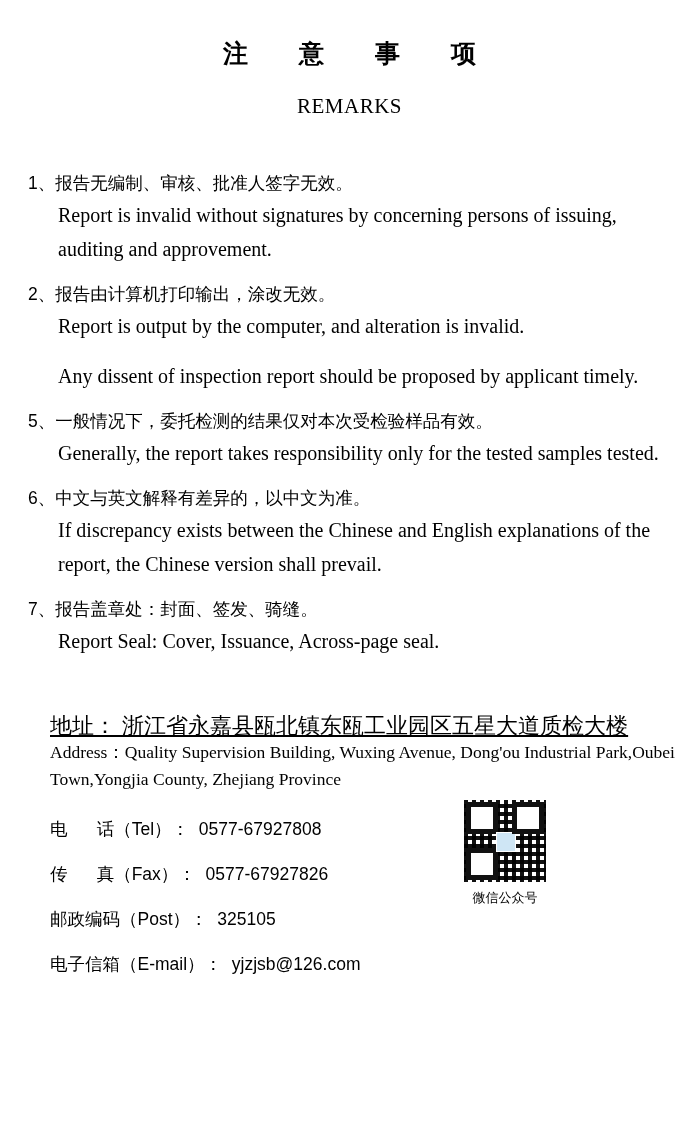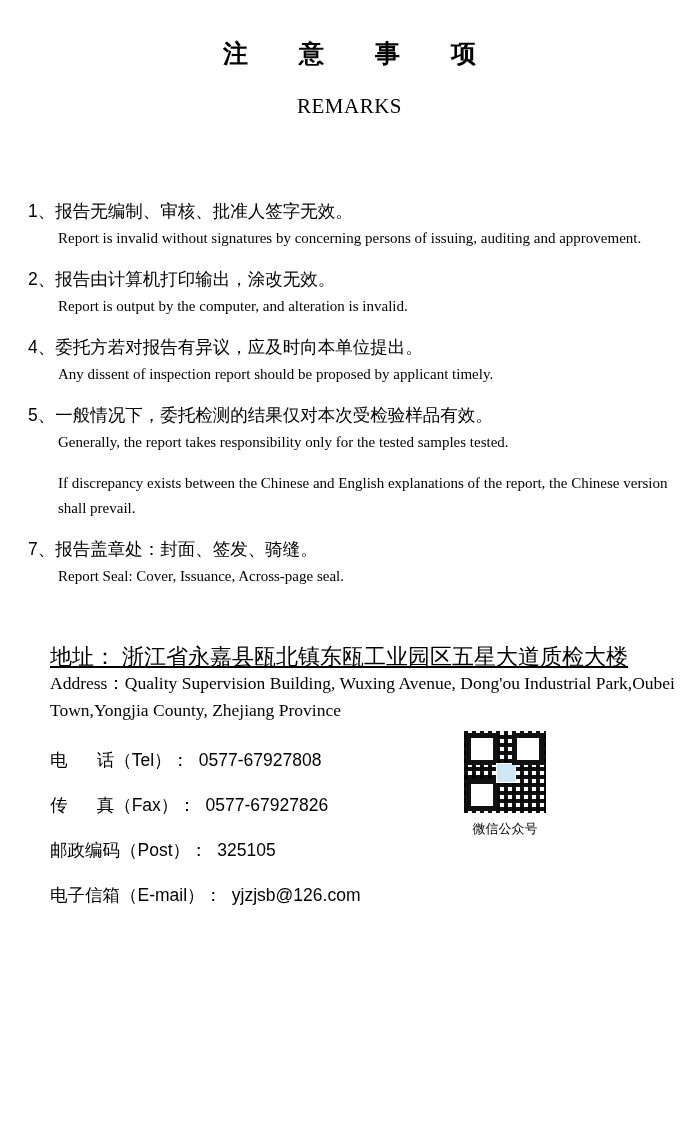--- a/index.html
+++ b/index.html
@@ -34,37 +34,37 @@
   }
   .title-en {
     text-align: center;
     font-family: "Liberation Serif", "DejaVu Serif", serif;
     font-weight: normal;
     font-size: 21px;
     margin-top: 24px;
     letter-spacing: 0.5px;
   }
   .remarks {
-    margin-top: 80px;
+    margin-top: 52px;
     padding-left: 6px;
   }
   .remark-item {
     margin-bottom: 16px;
     position: relative;
   }
   .remark-cn {
     font-family: "Liberation Sans", "DejaVu Sans", sans-serif;
     font-size: 17.5px;
     line-height: 25px;
     white-space: nowrap;
   }
   .remark-en {
     font-family: "Liberation Serif", "DejaVu Serif", serif;
-    font-size: 15px;
-    line-height: 25px;
+    font-size: 20px;
+    line-height: 34px;
     padding-left: 30px;
     margin-top: 2px;
   }
   .contact {
     margin-top: 54px;
     padding-left: 28px;
     position: relative;
   }
   .addr-cn {
     font-family: "Liberation Sans", "DejaVu Sans", sans-serif;
@@ -155,30 +155,30 @@
       <div class="remark-en">Report is invalid without signatures by concerning persons of issuing, auditing and approvement.</div>
     </div>
 
     <div class="remark-item">
       <div class="remark-cn">2、报告由计算机打印输出，涂改无效。</div>
       <div class="remark-en">Report is output by the computer, and alteration is invalid.</div>
     </div>
 
 
     <div class="remark-item">
-      <div class="remark-cn">4、委托方若对报告有异议，应及时向本单位提出。</div>
       <div class="remark-en">Any dissent of inspection report should be proposed by applicant timely.</div>
     </div>
 
     <div class="remark-item">
       <div class="remark-cn">5、一般情况下，委托检测的结果仅对本次受检验样品有效。</div>
       <div class="remark-en">Generally, the report takes responsibility only for the tested samples tested.</div>
     </div>
 
     <div class="remark-item">
+      <div class="remark-cn">6、中文与英文解释有差异的，以中文为准。</div>
       <div class="remark-en">If discrepancy exists between the Chinese and English explanations of the report, the Chinese version shall prevail.</div>
     </div>
 
     <div class="remark-item">
       <div class="remark-cn">7、报告盖章处：封面、签发、骑缝。</div>
       <div class="remark-en">Report Seal: Cover, Issuance, Across-page seal.</div>
     </div>
 
   </div>
 

